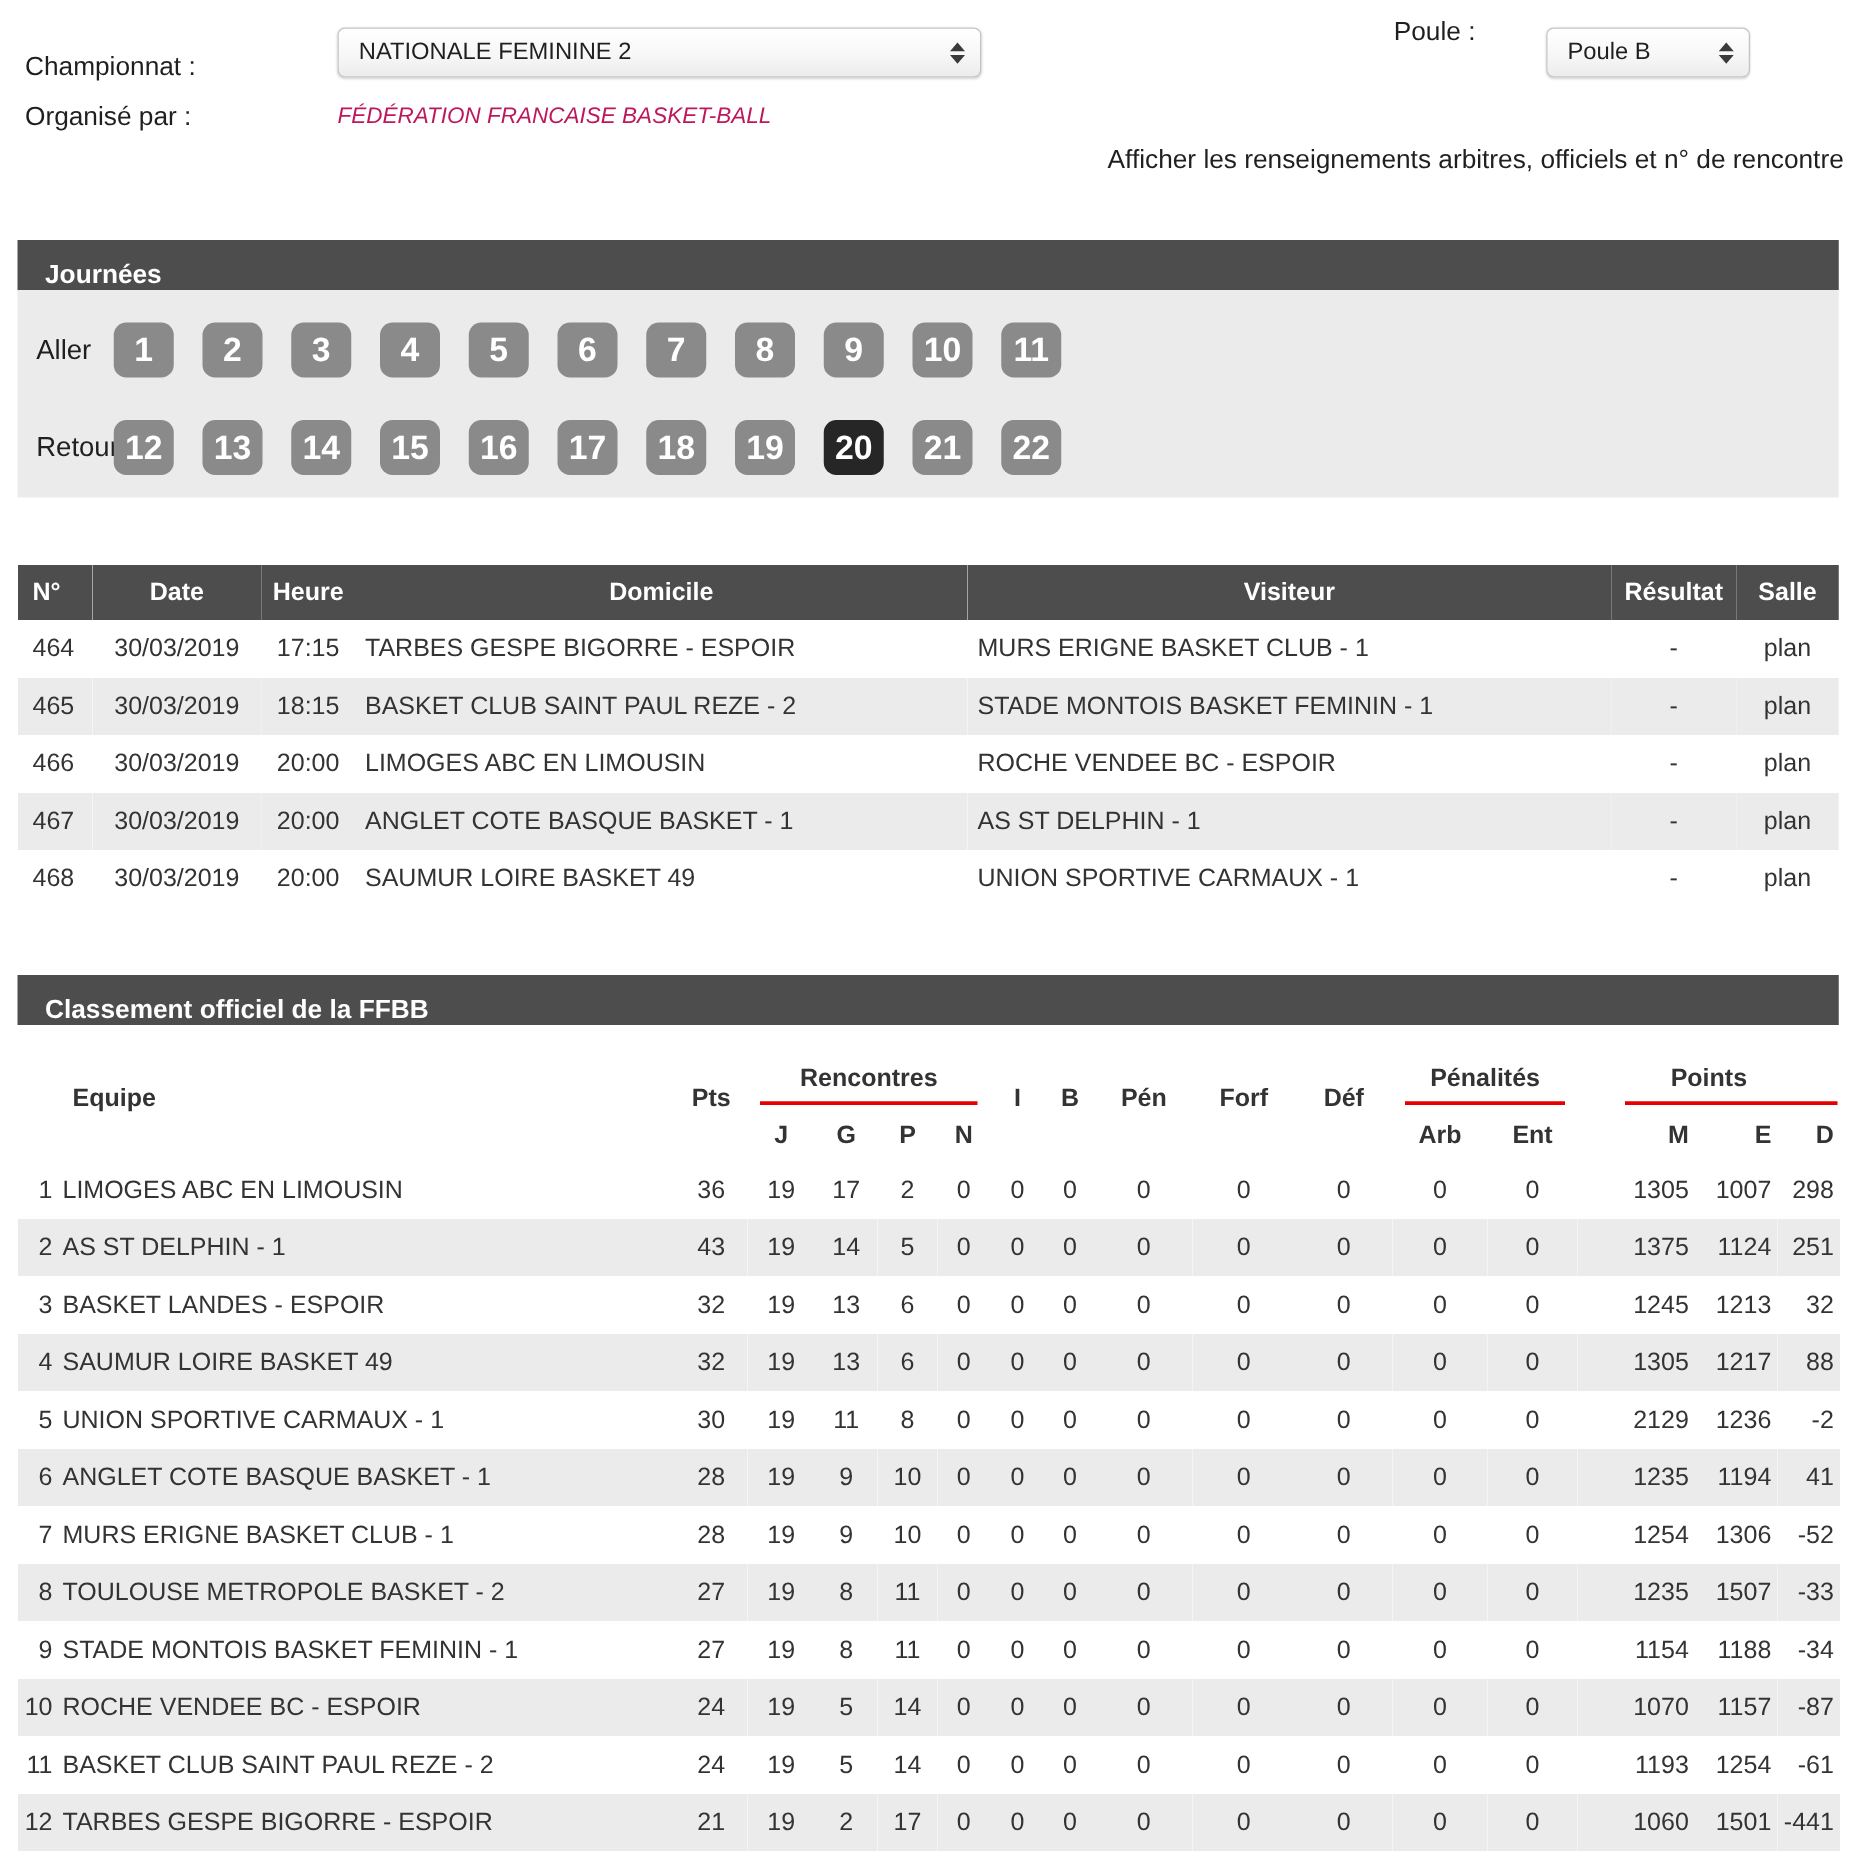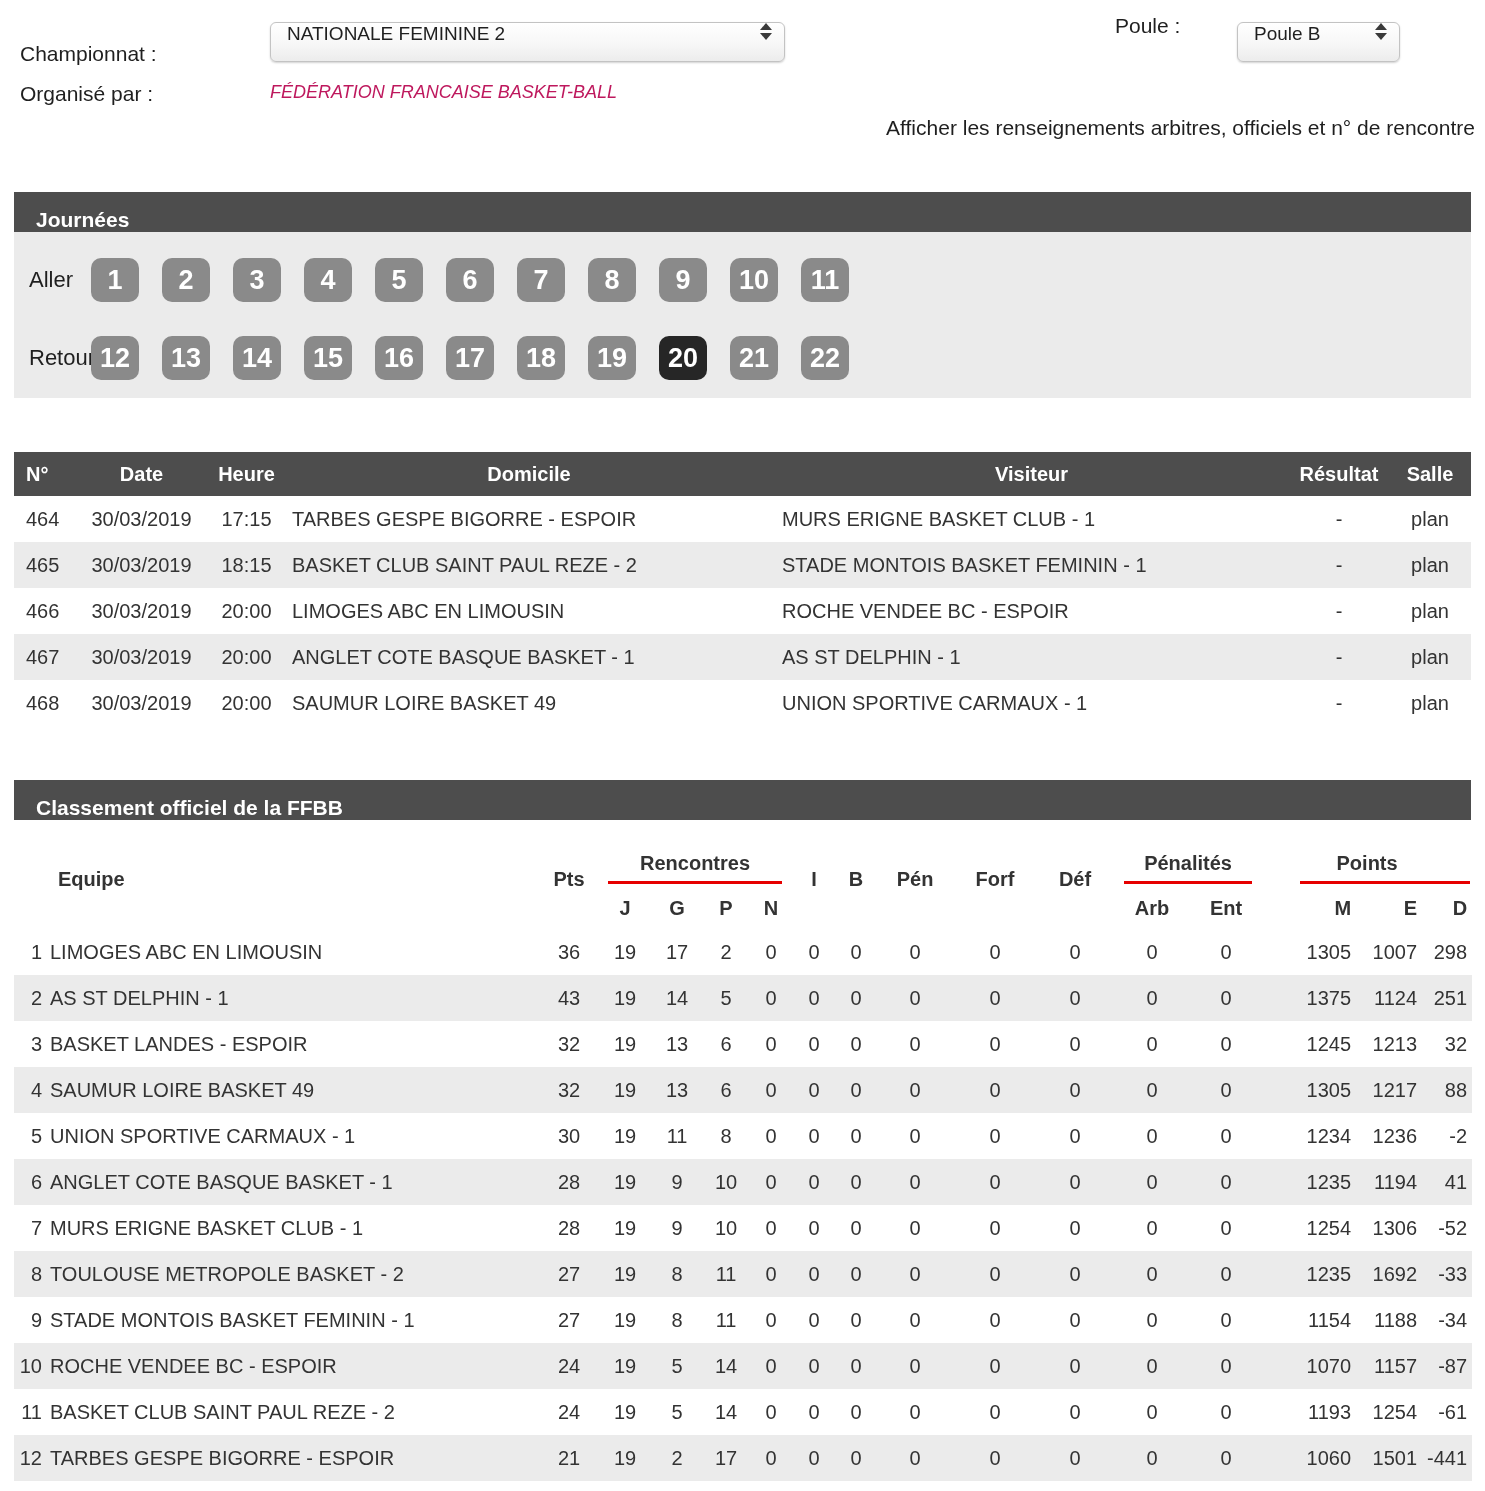--- a/index.html
+++ b/index.html
@@ -5,21 +5,21 @@
   html,body{margin:0;padding:0;background:#ffffff;}
   body{width:1485px;font-family:"Liberation Sans","DejaVu Sans",sans-serif;color:#2e2e2e;}
 
   
   .top{position:relative;height:152px;}
   .lbl{position:absolute;font-size:21px;color:#1f1f1f;}
   .val{position:absolute;font-size:18px;color:#be185d;font-style:italic;}
   .sel{position:absolute;height:40px;border:1px solid #c3c3c3;border-radius:6px;
        background:linear-gradient(#ffffff,#f7f7f7 55%,#ececec);
        box-shadow:0 1px 2px rgba(0,0,0,.18);
-       display:flex;align-items:flex-start;justify-content:space-between;
+       display:flex;align-items:center;justify-content:space-between;
        padding:0 12px 0 16px;font-size:19px;color:#1f1f1f;cursor:default;box-sizing:border-box;}
   .updown{display:flex;flex-direction:column;align-items:center;gap:3px;}
   .tri-up{width:0;height:0;border-left:6px solid transparent;border-right:6px solid transparent;border-bottom:7px solid #3a3a3a;}
   .tri-down{width:0;height:0;border-left:6px solid transparent;border-right:6px solid transparent;border-top:7px solid #3a3a3a;}
   .officials{position:absolute;right:10px;top:116px;font-size:21px;color:#1f1f1f;}
 
   
   .panel{margin:0 14px;}
   .section-bar{height:40px;background:#4d4d4d;color:#ffffff;display:flex;align-items:flex-end;
                padding-left:22px;font-weight:bold;font-size:21px;}
@@ -347,21 +347,21 @@
           <td>11</td>
           <td>8</td>
           <td>0</td>
           <td>0</td>
           <td>0</td>
           <td>0</td>
           <td>0</td>
           <td>0</td>
           <td>0</td>
           <td>0</td>
-          <td>1234</td>
+          <td>2129</td>
           <td>1236</td>
           <td>-2</td>
         </tr>
         <tr>
           <td>6</td>
           <td>ANGLET COTE BASQUE BASKET - 1</td>
           <td>28</td>
           <td>19</td>
           <td>9</td>
           <td>10</td>
@@ -405,21 +405,21 @@
           <td>11</td>
           <td>0</td>
           <td>0</td>
           <td>0</td>
           <td>0</td>
           <td>0</td>
           <td>0</td>
           <td>0</td>
           <td>0</td>
           <td>1235</td>
-          <td>1692</td>
+          <td>1507</td>
           <td>-33</td>
         </tr>
         <tr>
           <td>9</td>
           <td>STADE MONTOIS BASKET FEMININ - 1</td>
           <td>27</td>
           <td>19</td>
           <td>8</td>
           <td>11</td>
           <td>0</td>

